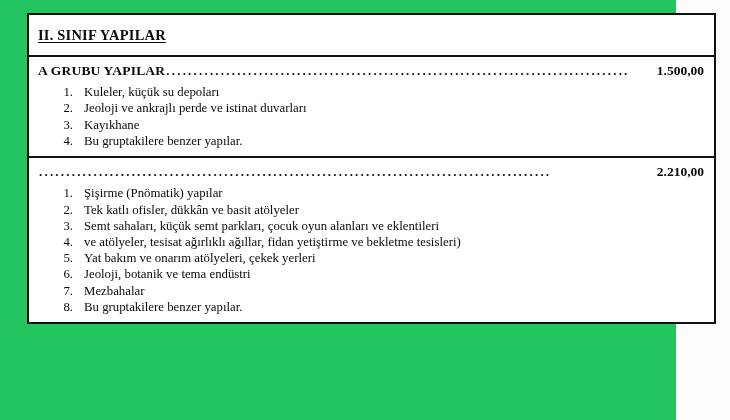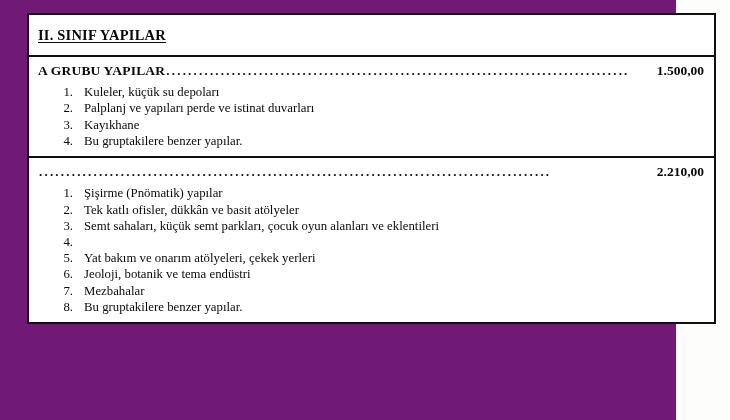--- a/index.html
+++ b/index.html
@@ -12,21 +12,21 @@
     background: #fdfdfb;
     font-family: "Liberation Serif", "DejaVu Serif", serif;
     color: #0a0a0a;
     overflow: hidden;
   }
 
   .page {
     position: relative;
     width: 676px;
     height: 420px;
-    background: #701a75;
+    background: #22c55e;
   }
 
   
   .doc-table {
     position: absolute;
     left: 27px;
     top: 13px;
     width: 689px;
     border: 2.5px solid #101010;
     box-sizing: border-box;
@@ -136,21 +136,21 @@
         <span class="leader">..............................................................................................</span>
         <span class="group-amount">1.500,00</span>
       </div>
       <ul class="item-list">
         <li class="item">
           <span class="item-num">1.</span>
           <span class="item-text">Kuleler, küçük su depoları</span>
         </li>
         <li class="item">
           <span class="item-num">2.</span>
-          <span class="item-text">Palplanj ve yapıları perde ve istinat duvarları</span>
+          <span class="item-text">Jeoloji ve ankrajlı perde ve istinat duvarları</span>
         </li>
         <li class="item">
           <span class="item-num">3.</span>
           <span class="item-text">Kayıkhane</span>
         </li>
         <li class="item">
           <span class="item-num">4.</span>
           <span class="item-text">Bu gruptakilere benzer yapılar.</span>
         </li>
       </ul>
@@ -170,20 +170,21 @@
           <span class="item-num">2.</span>
           <span class="item-text">Tek katlı ofisler, dükkân ve basit atölyeler</span>
         </li>
         <li class="item">
           <span class="item-num">3.</span>
           <span class="item-text">Semt sahaları, küçük semt parkları, çocuk oyun alanları ve eklentileri</span>
         </li>
         <li class="item">
           <span class="item-num">4.</span>
           <span class="item-text">
+            <span class="cont">ve atölyeler, tesisat ağırlıklı ağıllar, fidan yetiştirme ve bekletme tesisleri)</span>
           </span>
         </li>
         <li class="item">
           <span class="item-num">5.</span>
           <span class="item-text">Yat bakım ve onarım atölyeleri, çekek yerleri</span>
         </li>
         <li class="item">
           <span class="item-num">6.</span>
           <span class="item-text">Jeoloji, botanik ve tema endüstri</span>
         </li>

